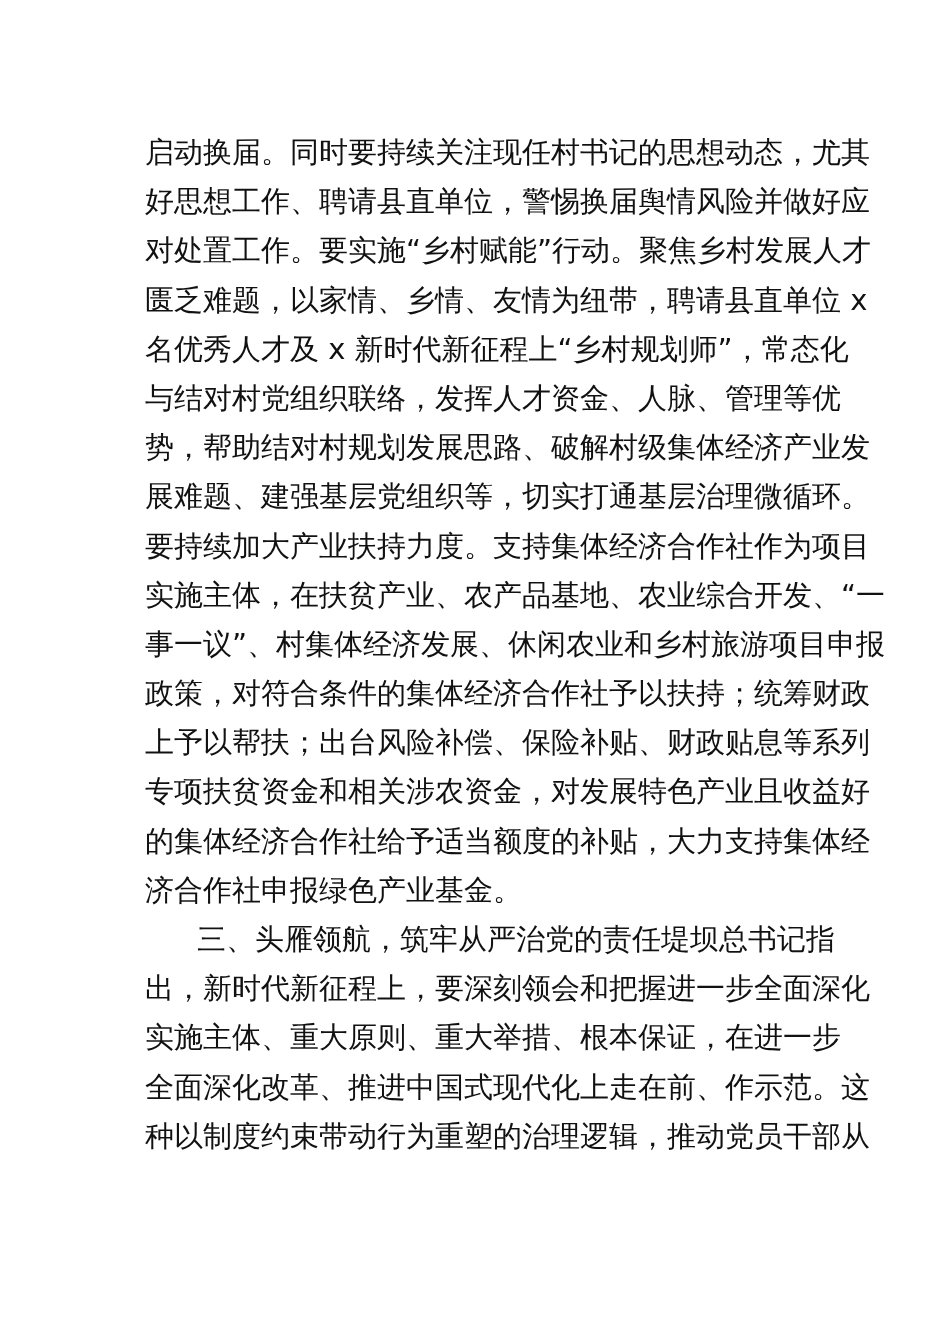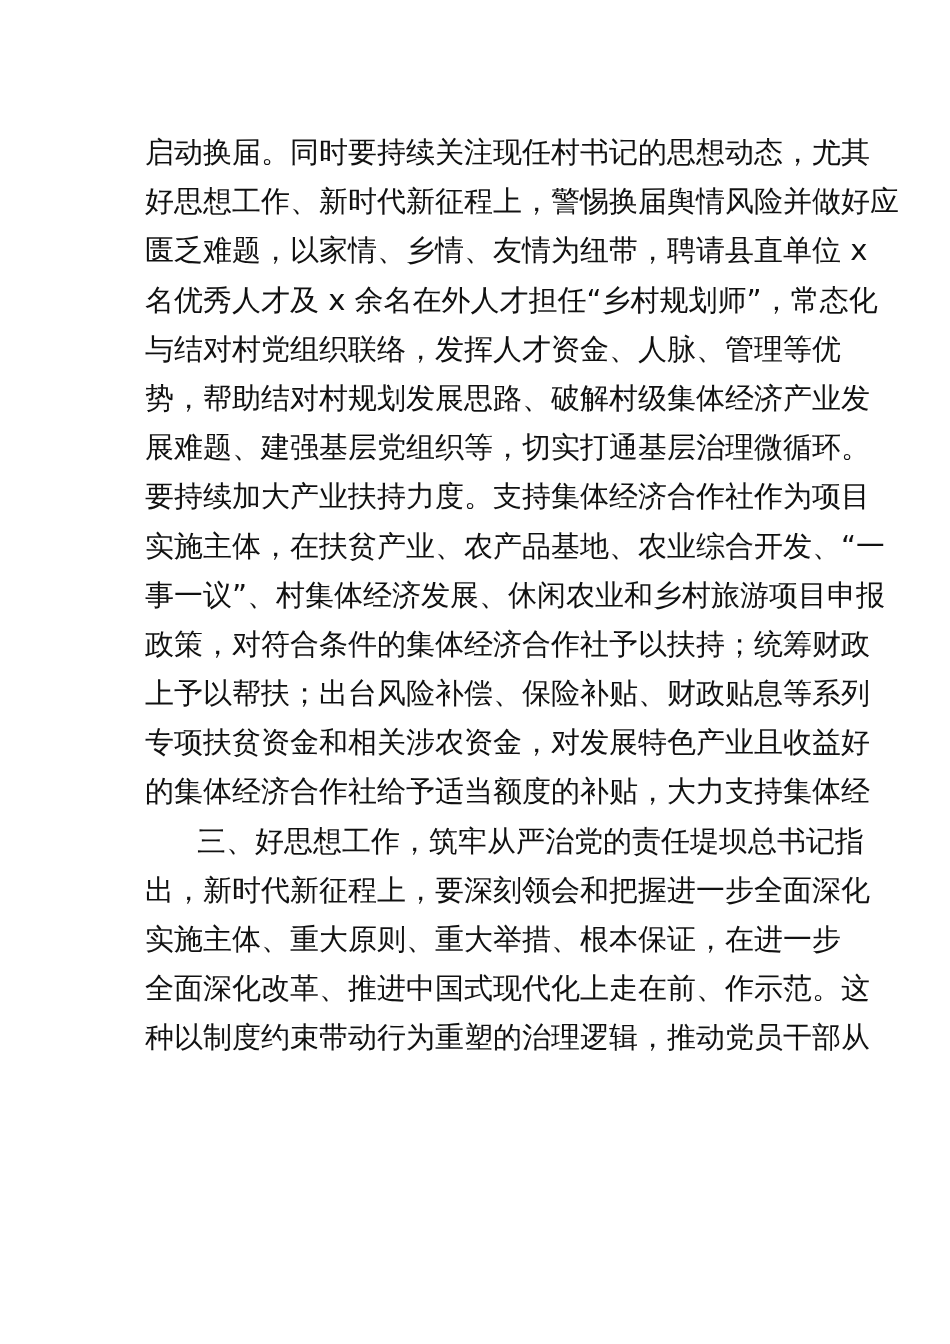--- a/index.html
+++ b/index.html
@@ -22,31 +22,33 @@
     overflow: visible;
   }
   .line.last { text-align-last: left; }
   .line.indent { padding-left: 52px; }
 </style>
 </head>
 <body>
 
 <div class="page">
   <div class="line">启动换届。同时要持续关注现任村书记的思想动态，尤其</div>
-  <div class="line">好思想工作、新时代新征程上，警惕换届舆情风险并做好应</div>
+  <div class="line">好思想工作、聘请县直单位，警惕换届舆情风险并做好应</div>
+  <div class="line">对处置工作。要实施“乡村赋能”行动。聚焦乡村发展人才</div>
   <div class="line">匮乏难题，以家情、乡情、友情为纽带，聘请县直单位 x</div>
-  <div class="line">名优秀人才及 x 余名在外人才担任“乡村规划师”，常态化</div>
+  <div class="line">名优秀人才及 x 新时代新征程上“乡村规划师”，常态化</div>
   <div class="line">与结对村党组织联络，发挥人才资金、人脉、管理等优</div>
   <div class="line">势，帮助结对村规划发展思路、破解村级集体经济产业发</div>
   <div class="line">展难题、建强基层党组织等，切实打通基层治理微循环。</div>
   <div class="line">要持续加大产业扶持力度。支持集体经济合作社作为项目</div>
   <div class="line">实施主体，在扶贫产业、农产品基地、农业综合开发、“一</div>
   <div class="line">事一议”、村集体经济发展、休闲农业和乡村旅游项目申报</div>
   <div class="line">政策，对符合条件的集体经济合作社予以扶持；统筹财政</div>
   <div class="line">上予以帮扶；出台风险补偿、保险补贴、财政贴息等系列</div>
   <div class="line">专项扶贫资金和相关涉农资金，对发展特色产业且收益好</div>
   <div class="line">的集体经济合作社给予适当额度的补贴，大力支持集体经</div>
-  <div class="line indent">三、好思想工作，筑牢从严治党的责任堤坝总书记指</div>
+  <div class="line last">济合作社申报绿色产业基金。</div>
+  <div class="line indent">三、头雁领航，筑牢从严治党的责任堤坝总书记指</div>
   <div class="line">出，新时代新征程上，要深刻领会和把握进一步全面深化</div>
   <div class="line">实施主体、重大原则、重大举措、根本保证，在进一步</div>
   <div class="line">全面深化改革、推进中国式现代化上走在前、作示范。这</div>
   <div class="line">种以制度约束带动行为重塑的治理逻辑，推动党员干部从</div>
 </div>
 
 </body></html>

